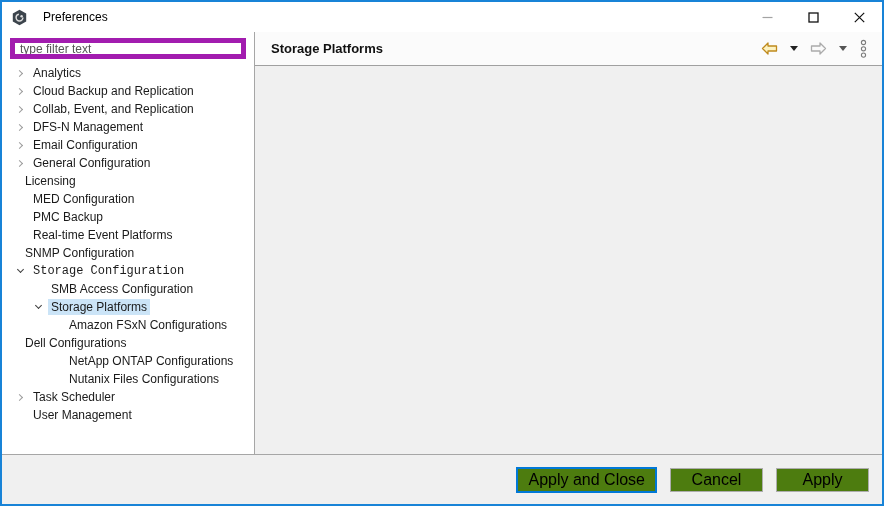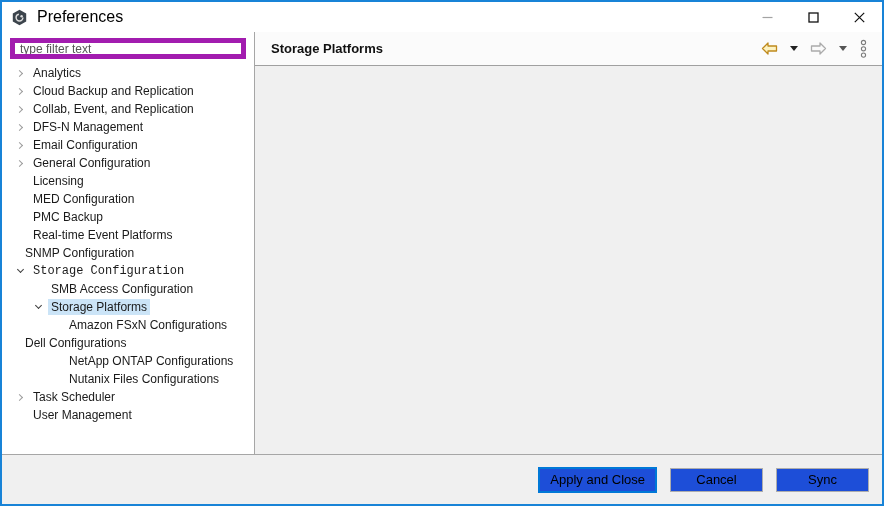--- a/index.html
+++ b/index.html
@@ -8,21 +8,21 @@
 
   .window {
     position:relative; width:884px; height:506px;
     border:2px solid #1883d7; background:#ffffff;
     display:flex; flex-direction:column; overflow:hidden;
   }
 
   
   .titlebar { height:30px; flex:0 0 30px; display:flex; align-items:center; background:#ffffff; }
   .app-icon { width:17px; height:17px; margin-left:9px; flex:0 0 auto; }
-  .title-text { margin-left:9px; font-size:16px; color:#000000; }
+  .title-text { margin-left:15px; font-size:12px; color:#000000; }
   .titlebar-spacer { flex:1; }
   .win-btn { width:46px; height:30px; display:flex; align-items:center; justify-content:center; }
 
   
   .main { flex:1; display:flex; min-height:0; border-bottom:1px solid #a6a6a6; }
 
   .sidebar { width:253px; flex:0 0 253px; border-right:1px solid #a6a6a6; background:#ffffff; padding-top:6px; overflow:hidden; }
   .filter-box {
     display:block; width:236px; height:21px; margin-left:8px;
     border:5px solid #a21caf; background:#ffffff; padding:0 5px;
@@ -46,22 +46,22 @@
   .header-spacer { flex:1; }
   .nav-group { display:flex; align-items:center; gap:4px; }
   .nav-btn { display:flex; align-items:center; justify-content:center; padding:2px; }
   .dd-arrow { width:0; height:0; border-left:4px solid transparent; border-right:4px solid transparent; border-top:5px solid #222222; margin:0 4px; }
   .dd-arrow.dim { border-top-color:#555555; }
   .content-body { flex:1; background:#f0f0f0; }
 
   
   .footer { height:49px; flex:0 0 49px; background:#f0f0f0; display:flex; align-items:center; justify-content:flex-end; padding-right:13px; gap:13px; }
   .btn {
-    min-width:93px; height:24px; background:#1d4ed8; border:1px solid #adadad;
-    font-family:inherit; font-size:13px; color:#000000; padding:0 10px;
+    min-width:93px; height:24px; background:#4d7c0f; border:1px solid #adadad;
+    font-family:inherit; font-size:16px; color:#000000; padding:0 10px;
   }
   .btn.default { border:2px solid #0078d7; height:26px; min-width:95px; }
 </style>
 </head>
 <body>
 
 <div class="window">
 
   <div class="titlebar">
     <svg class="app-icon" viewBox="0 0 17 17">
@@ -122,21 +122,21 @@
               <span class="chev collapsed"></span>
             </span>
             <span class="tree-label">Email Configuration</span>
           </div>
           <div class="tree-row" style="padding-left: 8px;">
             <span class="chev-box">
               <span class="chev collapsed"></span>
             </span>
             <span class="tree-label">General Configuration</span>
           </div>
-          <div class="tree-row" style="padding-left: 8px;">
+          <div class="tree-row" style="padding-left: 0;">
             <span class="chev-box"></span>
             <span class="tree-label">Licensing</span>
           </div>
           <div class="tree-row" style="padding-left: 8px;">
             <span class="chev-box"></span>
             <span class="tree-label">MED Configuration</span>
           </div>
           <div class="tree-row" style="padding-left: 8px;">
             <span class="chev-box"></span>
             <span class="tree-label">PMC Backup</span>
@@ -224,16 +224,16 @@
           </div>
         </div>
       </div>
       <div class="content-body"></div>
     </div>
   </div>
 
   <div class="footer" id="footer">
       <button class="btn default">Apply and Close</button>
       <button class="btn">Cancel</button>
-      <button class="btn">Sync</button>
+      <button class="btn">Apply</button>
     </div>
 
 </div>
 
 </body></html>

